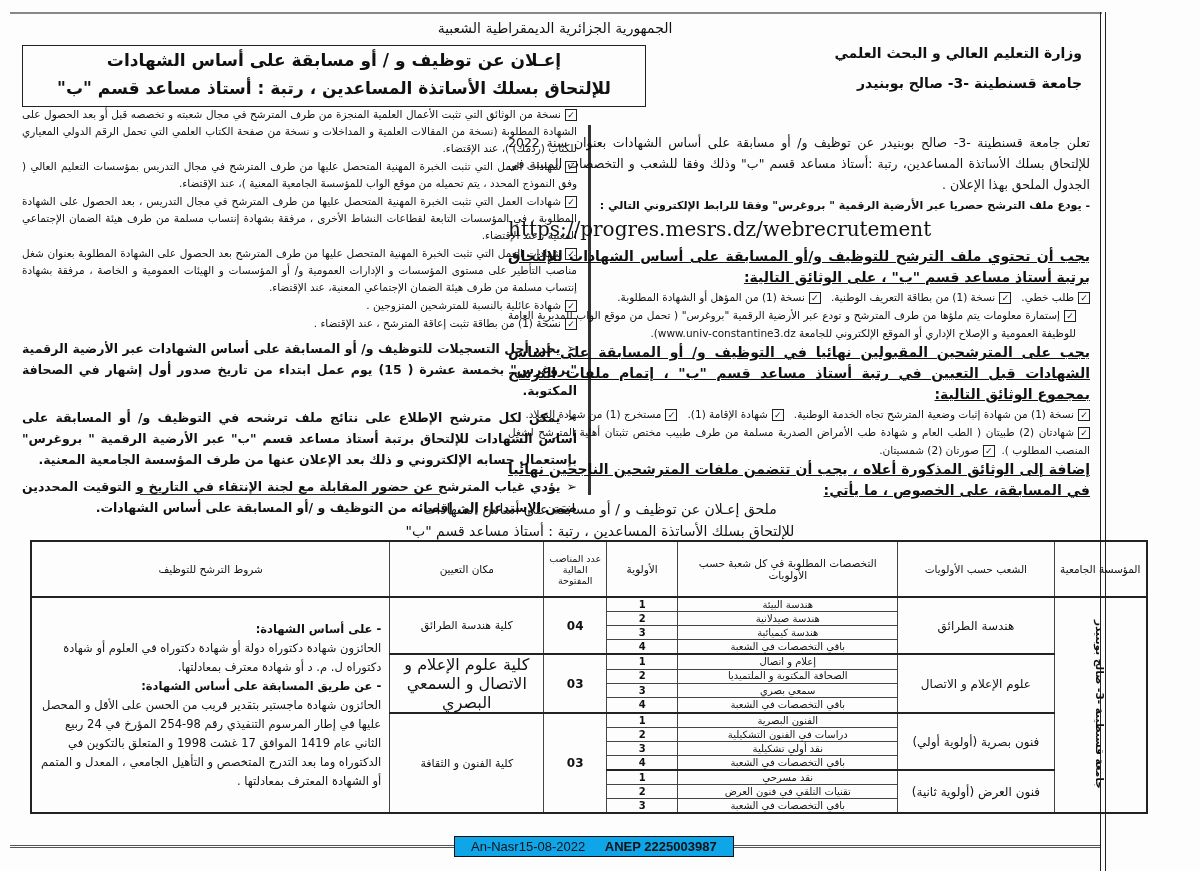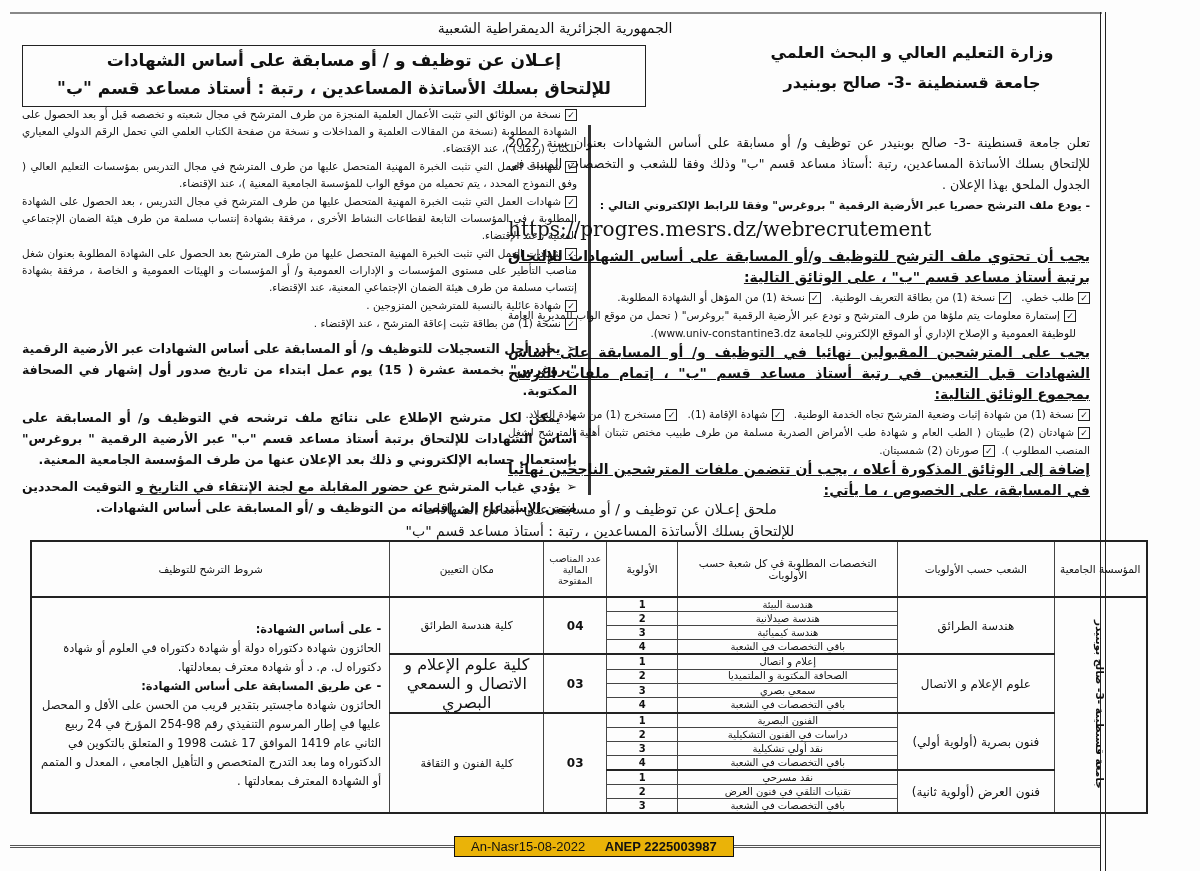--- a/index.html
+++ b/index.html
@@ -6,21 +6,21 @@
   body {
     width:1200px; height:871px; overflow:hidden; background:#fdfdfd;
     font-family:"DejaVu Sans", sans-serif; color:#111; position:relative;
   }
   .page { position:absolute; left:0; top:0; width:1112px; height:871px; }
   .topline { position:absolute; left:10px; right:10px; top:12px; border-top:2px solid #888; }
   .rborder { position:absolute; top:12px; bottom:0; right:6px; width:4px; border-left:1.5px solid #222; border-right:1.5px solid #222; }
   .lborder { position:absolute; top:125px; height:370px; left:588px; width:3px; background:#333; }
 
   .republic { position:absolute; top:20px; left:320px; width:470px; text-align:center; font-size:14px; direction:rtl; }
-  .ministry { position:absolute; top:38px; right:30px; width:340px; text-align:center; direction:rtl; font-size:16px; font-weight:bold; line-height:30px; }
+  .ministry { position:absolute; top:38px; right:30px; width:340px; text-align:right; direction:rtl; font-size:14px; font-weight:bold; line-height:30px; }
   .titlebox { position:absolute; top:45px; left:22px; width:622px; height:60px; border:1.5px solid #222; direction:rtl; text-align:center; font-weight:bold; font-size:17px; line-height:28px; }
 
   .right-col { position:absolute; top:132px; right:22px; width:590px; direction:rtl; font-size:12.5px; line-height:21px; text-align:justify; }
   .right-col p { margin:0;padding-left:8px; }
   .right-col .url { font-family:"DejaVu Serif", serif; font-size:20px; text-align:left; margin:4px 0 6px; }
   .right-col .bold { font-weight:bold; font-size:14px;text-decoration:underline; }
   .chk { display:inline-block; width:10px; height:10px; border:1px solid #222; font-size:9px; line-height:10px; text-align:center; margin-left:4px; vertical-align:middle; }
   .small { font-size:10.5px; line-height:18px; }
   .indent { padding-right:14px; }
 
@@ -36,21 +36,21 @@
   table.annex th, table.annex td { border:1px solid #444; text-align:center; padding:0 3px; }
   table.annex th { height:54px; font-weight:normal; }
   table.annex td.pri, table.annex td.spec { height:13px; font-size:10px; line-height:12px; }
   table.annex td.spec { width:200px; }
   table.annex td.pri { width:48px; font-weight:bold; }
   table.annex tr.grp td { border-top:2px solid #222; }
   .vtext { writing-mode:vertical-rl; font-weight:bold; font-size:10.5px; }
   .cond { text-align:right !important; font-size:11.5px; line-height:19px; padding:0 8px !important; vertical-align:middle; }
 
   .footer-rule { position:absolute; top:845px; left:10px; right:12px; border-top:3px double #555; }
-  .footer-box { position:absolute; top:836px; left:454px; padding:2px 8px; border:1.5px solid #111; background:#eab308; font-family:"Liberation Sans", sans-serif; font-size:13px; }
+  .footer-box { position:absolute; top:836px; left:454px; padding:2px 8px; border:1.5px solid #111; background:#0ea5e9; font-family:"Liberation Sans", sans-serif; font-size:13px; }
   .footer-box span { margin:0 8px; }
 </style>
 </head>
 <body>
 
 <div class="page">
   <div class="topline"></div>
   <div class="rborder"></div>
   <div class="lborder"></div>
 

